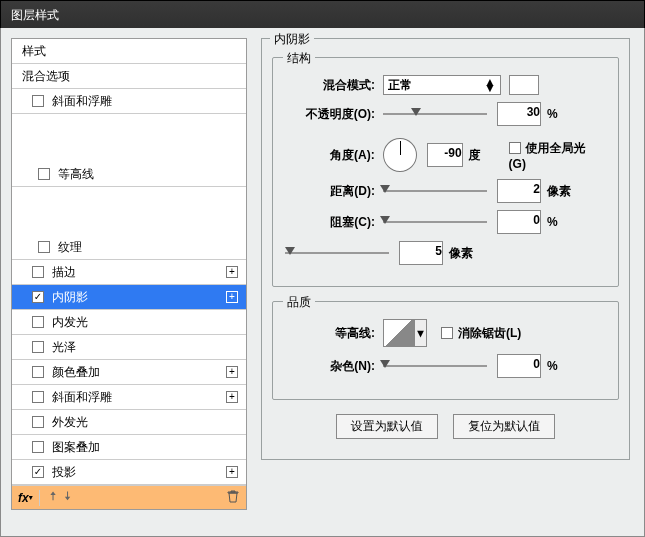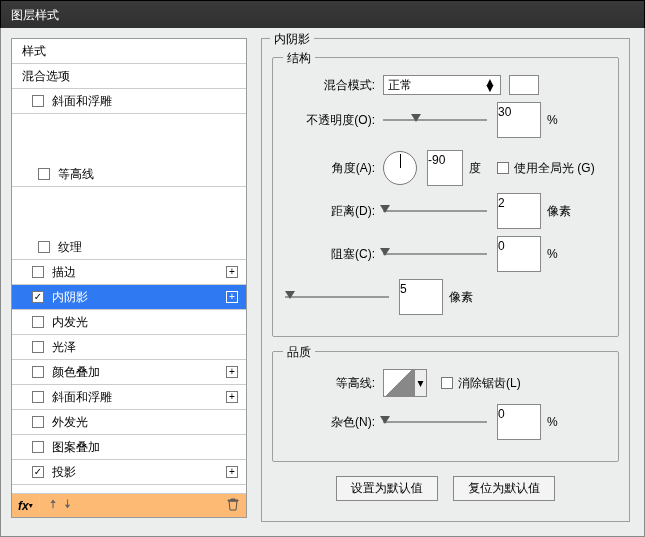--- a/index.html
+++ b/index.html
@@ -7,21 +7,21 @@
 .chrome {
   background: linear-gradient(#3a3a3a, #2a2a2a);
   height: 44px; line-height: 28px; padding-left: 10px; color: #fff;
   border: 1px solid #000;
 }
 .client {
   position: absolute; top: 28px; left: 0; right: 0; bottom: 0;
   border: 1px solid #8a8a8a; border-top: none; background: #eceeee;
 }
 .left-panel {
-  position: absolute; left: 10px; top: 10px; width: 236px; bottom: 18px;
+  position: absolute; left: 10px; top: 10px; width: 236px; bottom: 26px;
   background: #fff; border: 1px solid #9a9a9a;
 }
 .list { position: absolute; top: 0; left: 0; right: 0; bottom: 24px; overflow: hidden; }
 .row {
   height: 25px; line-height: 25px; border-bottom: 1px solid #ccc;
   padding-left: 20px; display: flex; align-items: center; position: relative;
 }
 .row.noicon { padding-left: 10px; }
 .row.indent { padding-left: 26px; margin-top: 48px; }
 .row .cb { width: 12px; height: 12px; margin-right: 8px; border: 1px solid #777; background: #fff; display:inline-flex; align-items:center; justify-content:center;}
@@ -44,33 +44,33 @@
 .footer .spacer { flex: 1; }
 .footer .trash { width: 14px; }
 
 .right-panel { position: absolute; left: 260px; right: 14px; top: 10px; bottom: 26px; }
 .group {
   border: 1px solid #9aa0a0; border-radius: 2px; position: relative; padding: 10px 12px 14px 12px; margin-bottom: 14px;
 }
 .group > .legend {
   position: absolute; top: -8px; left: 10px; background: #eceeee; padding: 0 4px;
 }
-.formrow { display: flex; align-items: center; margin: 7px 0; }
+.formrow { display: flex; align-items: center; margin: 7px 0; font-weight: bold; }
 .formrow .lbl { width: 90px; text-align: right; margin-right: 8px; }
 .select {
   display:inline-flex; align-items:center; width: 118px; height: 20px; border: 1px solid #888; background: #fff; padding: 0 4px; position: relative;
 }
 .select .arrows { position:absolute; right:4px; display:flex; flex-direction:column; line-height:6px; font-size:8px;}
 .swatch { width: 30px; height: 20px; border: 1px solid #888; background: #fff; margin-left: 8px; }
 .slider {
   display:inline-block; width: 104px; height: 10px; position: relative;
 }
 .slider::before { content:""; position:absolute; left:0; right:0; top:4px; height:2px; background:#999;}
 .slider .thumb { position:absolute; top:-1px; width:0; height:0; border-left:5px solid transparent; border-right:5px solid transparent; border-top:8px solid #555;}
-.numbox { width: 44px; height: 36px; border: 1px solid #888; background: #fff; text-align: left; margin-left: 10px; line-height:18px;}
+.numbox { width: 44px; height: 24px; border: 1px solid #888; background: #fff; text-align: right; margin-left: 10px; line-height:18px;}
 .unit { margin-left: 6px; }
 .angle {
   width: 34px; height: 34px; border: 1px solid #777; border-radius: 50%; position: relative; background:#fff;
 }
 .angle .needle { position:absolute; left:50%; top:50%; width:1px; height:14px; background:#000; transform-origin: top center;}
 .cbx { width:12px; height:12px; border:1px solid #777; background:#fff; display:inline-block; margin-right:5px; vertical-align:middle;}
 .contour {
   width: 32px; height: 28px; border: 1px solid #888; background: linear-gradient(135deg, #fff 0 49%, #888 50% 100%); display:inline-block; vertical-align:middle;
 }
 .contour-dd { width:12px; height:28px; border:1px solid #888; border-left:none; display:inline-flex; align-items:center; justify-content:center; background:#eee; vertical-align:middle;}
@@ -194,21 +194,21 @@
           <span class="unit">%</span>
         </div>
 
         <div class="formrow" style="margin-top:12px;">
           <span class="lbl">角度(A):</span>
           <span class="angle">
               <span class="needle" style="transform:rotate(180deg);"></span>
             </span>
           <span class="numbox" style="width:36px;">-90</span>
           <span class="unit">度</span>
-          <span style="margin-left:16px;"><span class="cbx"></span><span>使用全局光 (G)</span></span>
+          <span style="margin-left:28px;"><span class="cbx"></span><span>使用全局光 (G)</span></span>
         </div>
 
         <div class="formrow">
           <span class="lbl">距离(D):</span>
           <span class="slider">
               <span class="thumb" style="left:-3px;"></span>
             </span>
           <span class="numbox">2</span>
           <span class="unit">像素</span>
         </div>

